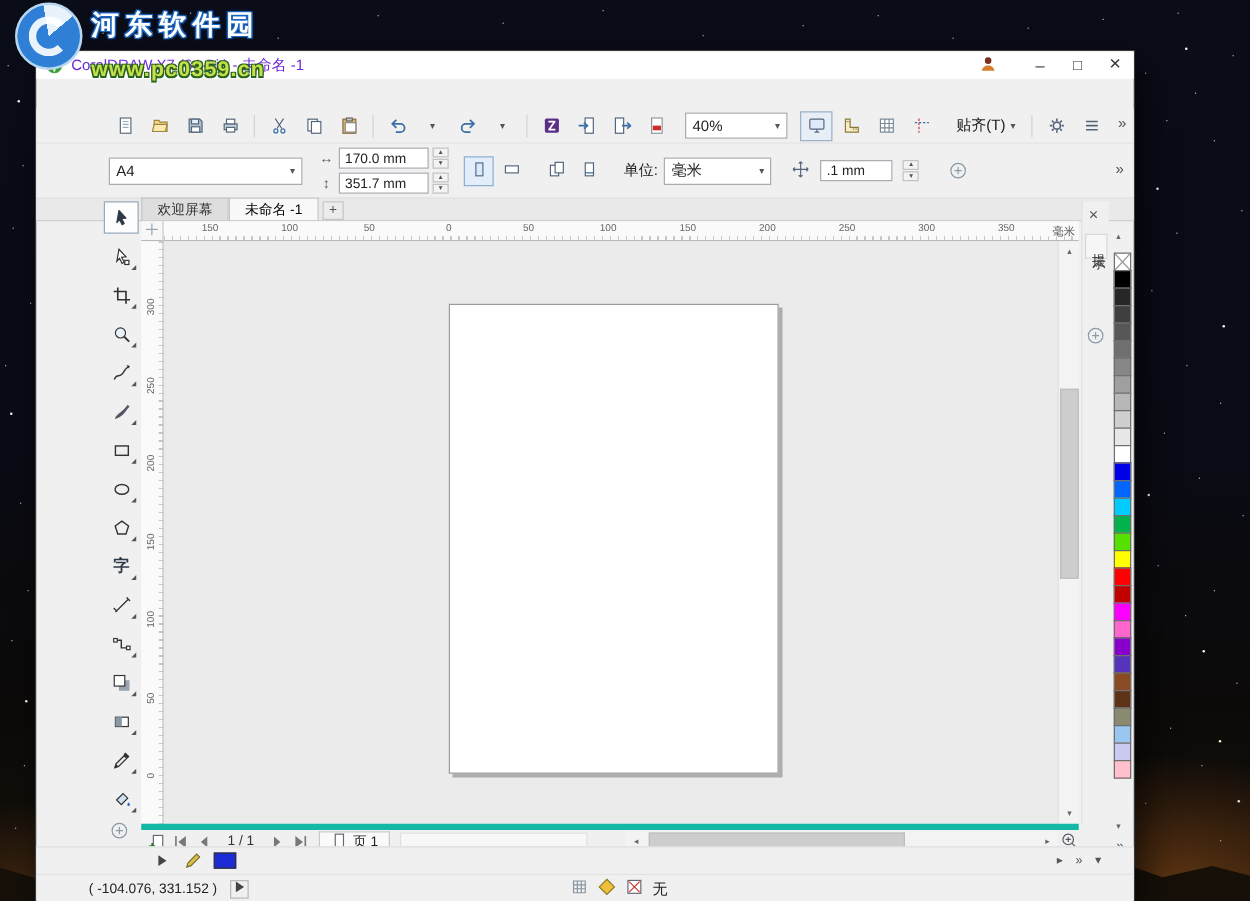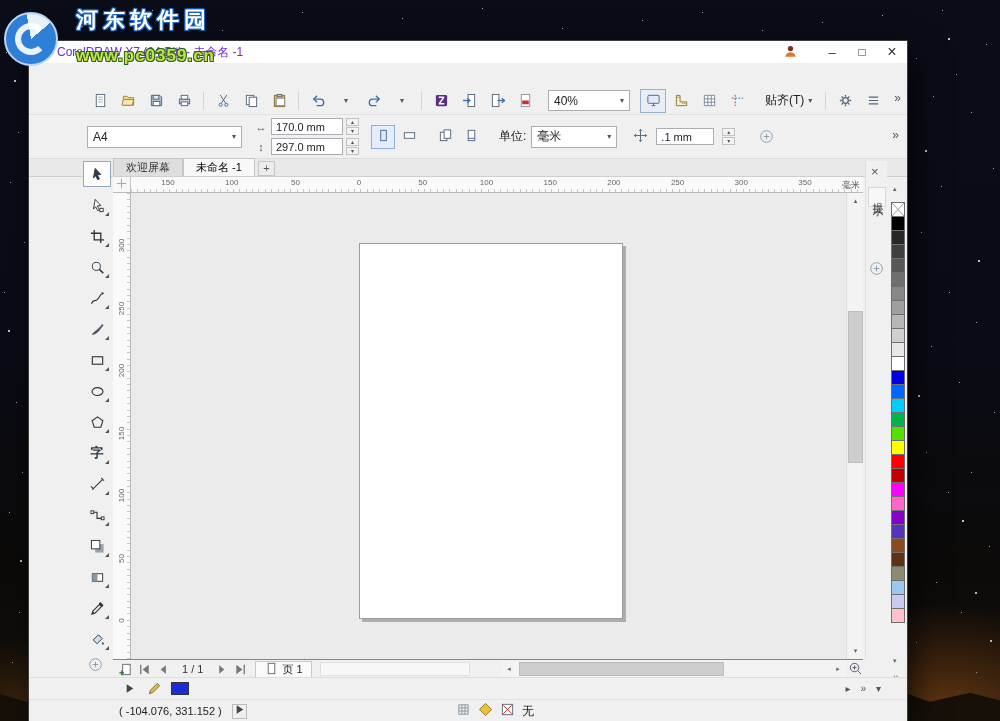--- a/index.html
+++ b/index.html
@@ -9,21 +9,21 @@
  background:linear-gradient(180deg,#0a0c18 0%,#0a0b15 50%,#0c0a09 78%,#14100a 100%)}
 .starfield{position:absolute;top:0;left:0;width:1px;height:1px;border-radius:50%;
  box-shadow:916px 58px #c8d2e0,933px 96px #c8d2e0,956px 74px #c8d2e0,971px 112px #c8d2e0,986px 44px #c8d2e0,941px 186px #c8d2e0,993px 168px #c8d2e0,921px 232px #c8d2e0,949px 292px #c8d2e0,976px 322px #c8d2e0,931px 346px #c8d2e0,959px 382px #c8d2e0,994px 412px #c8d2e0,926px 452px #c8d2e0,948px 492px #c8d2e0,971px 472px #c8d2e0,989px 546px #c8d2e0,936px 582px #c8d2e0,961px 612px #c8d2e0,916px 642px #c8d2e0,976px 672px #c8d2e0,946px 702px #c8d2e0,6px 52px #c8d2e0,18px 132px #c8d2e0,10px 182px #c8d2e0,24px 242px #c8d2e0,4px 292px #c8d2e0,16px 402px #c8d2e0,22px 472px #c8d2e0,9px 512px #c8d2e0,19px 612px #c8d2e0,12px 662px #c8d2e0,25px 702px #c8d2e0,82px 26px #c8d2e0,152px 10px #c8d2e0,222px 30px #c8d2e0,402px 18px #c8d2e0,482px 8px #c8d2e0,562px 28px #c8d2e0,702px 12px #c8d2e0,762px 30px #c8d2e0,822px 22px #c8d2e0,882px 15px #c8d2e0,942px 10px #c8d2e0,642px 20px #c8d2e0,302px 12px #c8d2e0}
 .starfield2{position:absolute;top:0;left:0;width:2px;height:2px;border-radius:50%;
  box-shadow:948px 38px #fff,925px 150px #fff,978px 260px #fff,918px 395px #fff,962px 520px #fff,990px 640px #fff,14px 80px #fff,8px 330px #fff,20px 560px #fff,975px 592px #ffe9c9}
 .glow{position:absolute;right:0;bottom:0;width:320px;height:150px;background:radial-gradient(75% 100% at 80% 100%,rgba(205,110,30,.45),rgba(150,75,20,.18) 55%,transparent 78%)}
 .glow2{position:absolute;left:0;bottom:0;width:220px;height:110px;background:radial-gradient(80% 100% at 20% 100%,rgba(170,90,25,.35),transparent 75%)}
 .treeline{position:absolute;left:0;bottom:0;width:100%;height:64px;background:#161009;
  clip-path:polygon(0 100%,0 58%,3% 72%,6% 48%,10% 74%,14% 56%,18% 80%,23% 60%,28% 84%,33% 64%,38% 86%,44% 68%,50% 88%,56% 70%,62% 90%,68% 66%,74% 88%,80% 60%,85% 78%,89% 48%,93% 70%,97% 56%,100% 68%,100% 100%)}
 
-.watermark{position:absolute;left:4px;top:2px;display:flex;align-items:flex-end;gap:18px;z-index:60}
+.watermark{position:absolute;left:12px;top:2px;display:flex;align-items:flex-start;gap:7px;z-index:60}
 .wm-logo{width:54px;height:54px;border-radius:50%;border:2px solid #b7d6f2;position:relative;overflow:hidden;
  background:conic-gradient(from 210deg,#2f7fd6 0 140deg,#e8f2fb 140deg 200deg,#2f7fd6 200deg 360deg)}
 .wm-logo::after{content:"";position:absolute;inset:9px;border:6px solid rgba(255,255,255,.9);border-right-color:transparent;border-radius:50%}
 .wm-text{margin-top:3px}
 .wm-name{font-size:22px;font-weight:bold;color:#fff;letter-spacing:5px;
  text-shadow:0 0 3px #1a66c0,1px 1px 0 #1a66c0,-1px 1px 0 #1a66c0,1px -1px 0 #1a66c0,-1px -1px 0 #1a66c0}
 .wm-url{font-size:17px;font-weight:bold;color:#c7e04a;letter-spacing:1px;margin-top:11px;
  text-shadow:1px 1px 0 #28641f,-1px 1px 0 #28641f,1px -1px 0 #28641f,-1px -1px 0 #28641f}
 
 .window{position:absolute;left:28px;top:40px;width:880px;height:681px;background:#f0f0f0;border:1px solid #3c3c3c;box-shadow:6px 10px 28px rgba(0,0,0,.65);z-index:10;font-size:12px;color:#222}
@@ -119,36 +119,36 @@
 .dk-tab{position:absolute;top:26px;left:2px;width:18px;padding:6px 0;background:#f7f7f7;border:1px solid #d7d7d7;writing-mode:vertical-rl;text-align:center;font-size:11px;color:#333;letter-spacing:3px}
 .dk-plus{position:absolute;top:100px;left:3px;width:16px;height:16px}
 
 .palette{position:absolute;left:860px;top:120px;width:19px;height:540px}
 .pal-up{position:absolute;top:24px;left:4px;font-size:7px;color:#666}
 .swatches{position:absolute;top:42px;left:2px}
 .swatch{width:14px;height:15px;border:1px solid #6f6f6f;margin-top:-1px;position:relative;overflow:hidden}
 .pal-dn{position:absolute;top:496px;left:4px;font-size:7px;color:#666}
 .pal-more{position:absolute;top:510px;left:4px;font-size:11px;color:#555}
 
-.bottombar{position:absolute;top:618px;left:84px;width:750px;height:18px;background:#f0f0f0;border-top:1px solid #14b8a6}
+.bottombar{position:absolute;top:618px;left:84px;width:750px;height:18px;background:#f0f0f0;border-top:5px solid #14b8a6}
 .pagenav{position:absolute;left:4px;top:0;height:18px;display:flex;align-items:center;gap:2px}
 .nbtn{width:17px;height:16px;display:flex;align-items:center;justify-content:center}
 .pcount{font-size:11px;color:#333;padding:0 8px}
 .ptab{display:flex;align-items:center;gap:3px;height:17px;padding:0 8px;background:#fafafa;border:1px solid #c9c9c9;border-bottom:none;font-size:11px;margin-left:4px}
 .navspace{width:150px;height:14px;background:#f7f7f7;border:1px solid #e0e0e0;margin-left:6px}
 .hscroll{position:absolute;left:388px;top:1px;width:345px;height:16px;background:#f3f3f3}
 .hs-l,.hs-r{position:absolute;top:0;width:16px;height:16px;display:flex;align-items:center;justify-content:center;font-size:7px;color:#666}
 .hs-l{left:0}.hs-r{right:0}
 .hthumb{position:absolute;left:18px;top:1px;width:205px;height:14px;background:#cdcdcd;border:1px solid #bdbdbd}
 .zoomfit{position:absolute;left:735px;top:1px;width:16px;height:16px}
 
 .status1{position:absolute;top:636px;left:0;right:0;height:22px;background:#f0f0f0;border-top:1px solid #dedede;display:flex;align-items:center;padding-left:92px;gap:8px}
 .fill-swatch{width:18px;height:13px;border:1px solid #333}
 .s1-right{position:absolute;right:26px;display:flex;align-items:center;gap:10px;color:#555;font-size:10px}
-.status2{position:absolute;top:658px;left:0;right:0;height:23px;background:#f0f0f0;border-top:1px solid #e2e2e2;display:flex;align-items:center;padding-left:90px}
+.status2{position:absolute;top:658px;left:0;right:0;height:23px;background:#f0f0f0;border-top:1px solid #e2e2e2;display:flex;align-items:center;padding-left:42px}
 .coords{font-size:11px;color:#222}
 .coords-play{width:15px;height:15px;margin-left:10px;border:1px solid #bbb;display:flex;align-items:center;justify-content:center}
 .s2-center{position:absolute;left:427px;display:flex;align-items:center;gap:7px}
 .s2-label{font-size:12px;color:#222}
 </style>
 </head>
 <body>
 
 <div class="desktop">
   <div class="starfield"></div>
@@ -355,21 +355,21 @@
               <span>170.0 mm</span>
             </div>
           <div class="stepper">
             <span class="stepbtn gl-up"></span>
             <span class="stepbtn gl-dn"></span>
           </div>
         </div>
         <div class="dimrow">
           <span class="uicon"><span style="font-size:11px;color:#556">↕</span></span>
           <div class="numfield">
-              <span>297.0 mm</span>
+              <span>351.7 mm</span>
             </div>
           <div class="stepper">
             <span class="stepbtn gl-up"></span>
             <span class="stepbtn gl-dn"></span>
           </div>
         </div>
       </div>
       <div class="obtns">
         <div class="obtn active">
             <span><svg width="15" height="15" viewBox="0 0 16 16">

